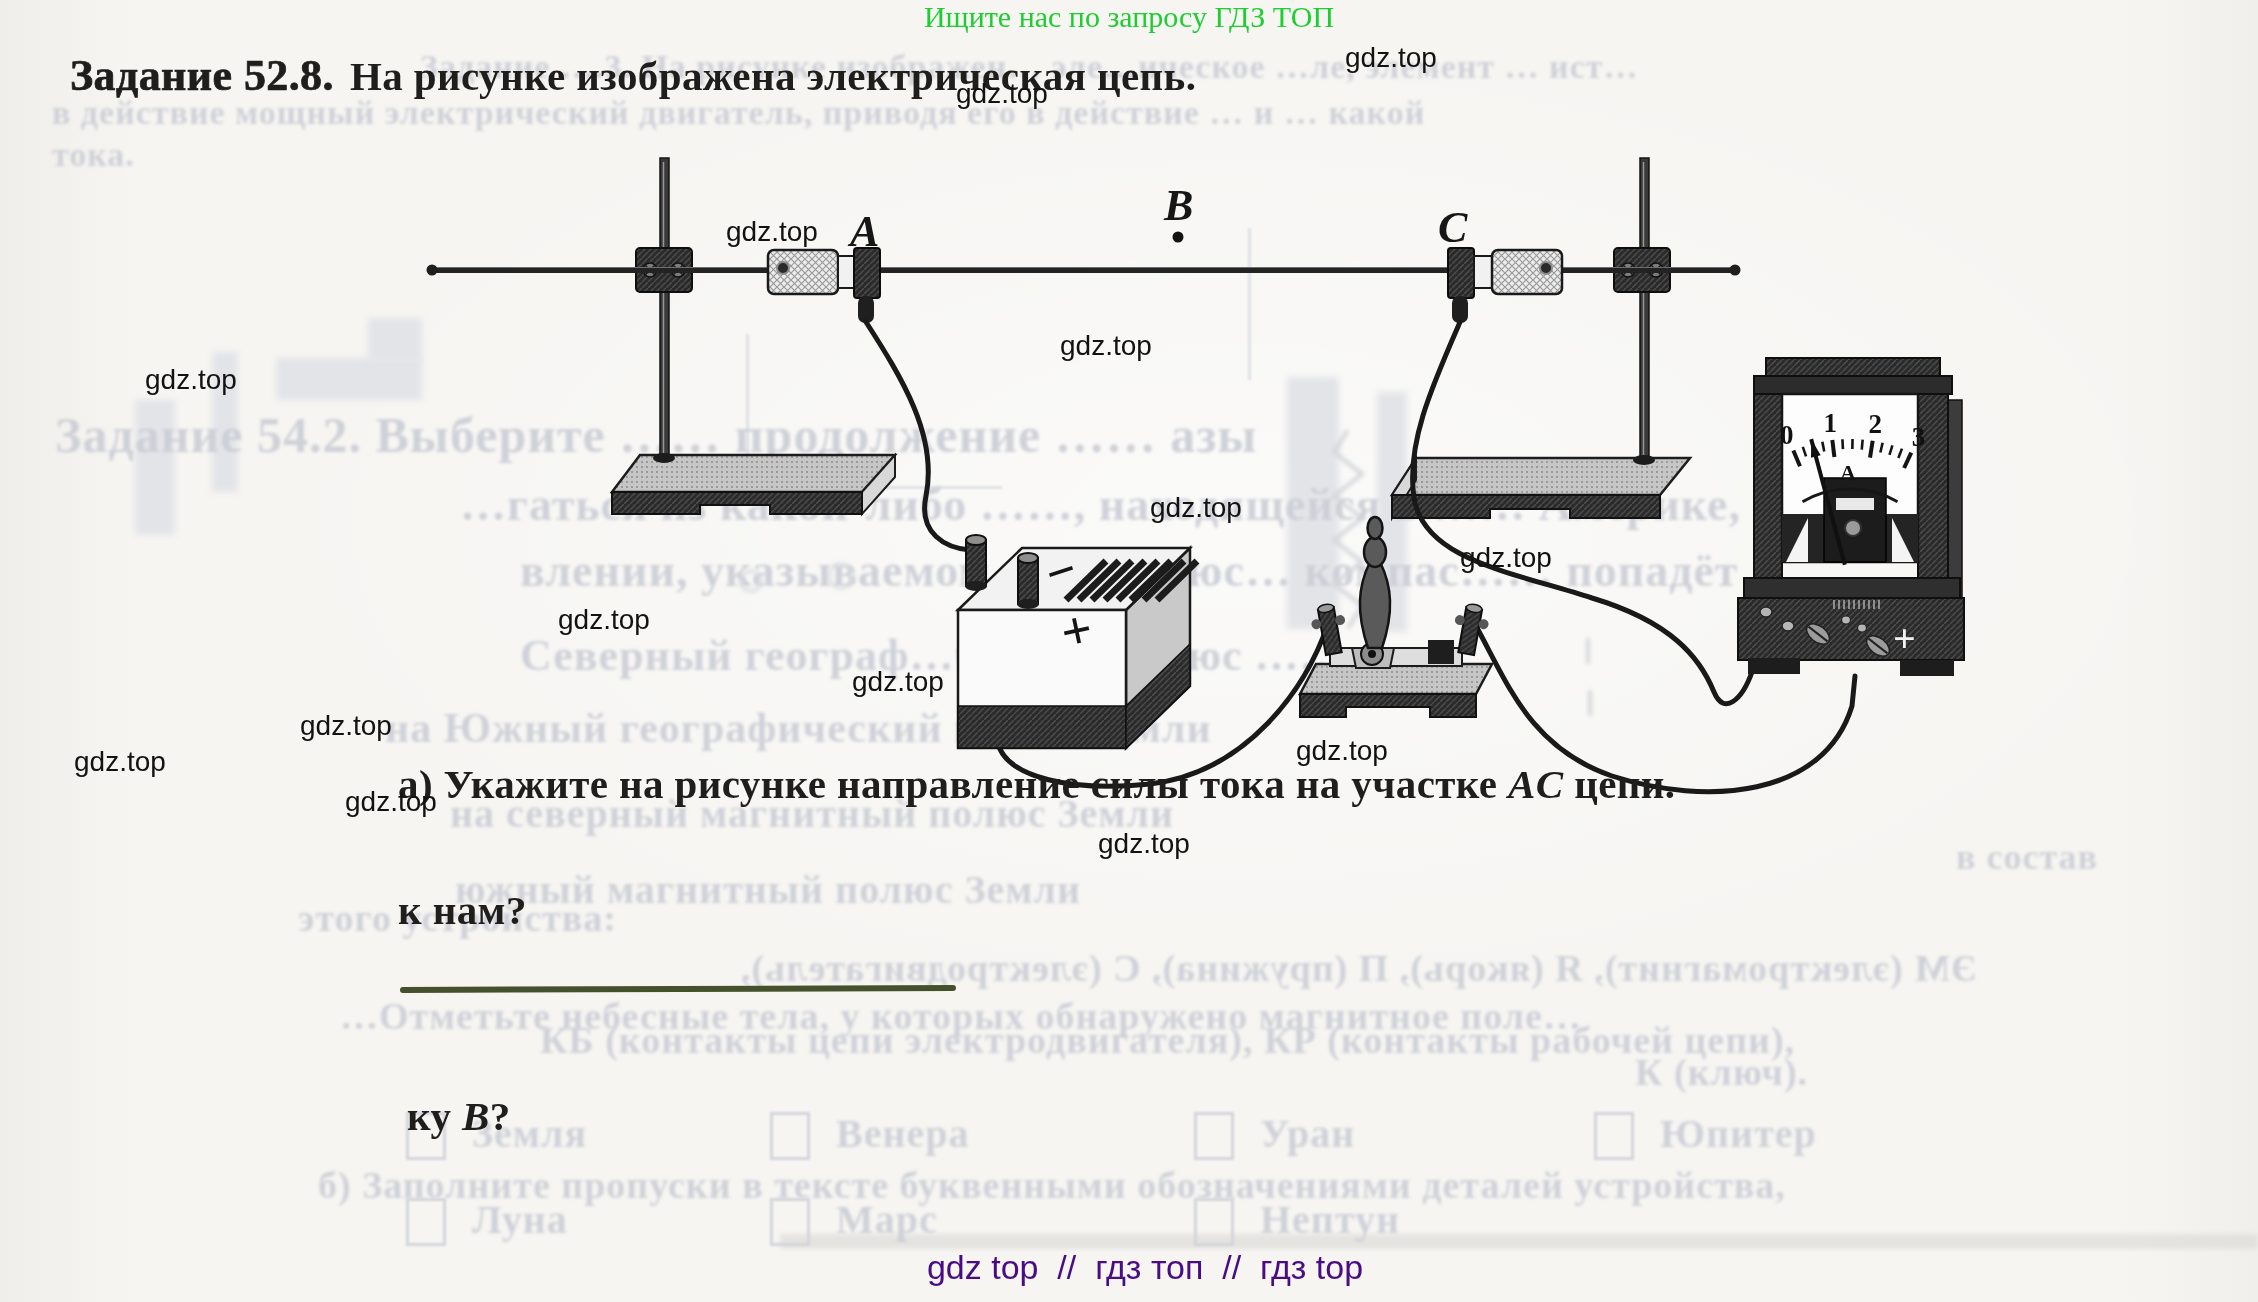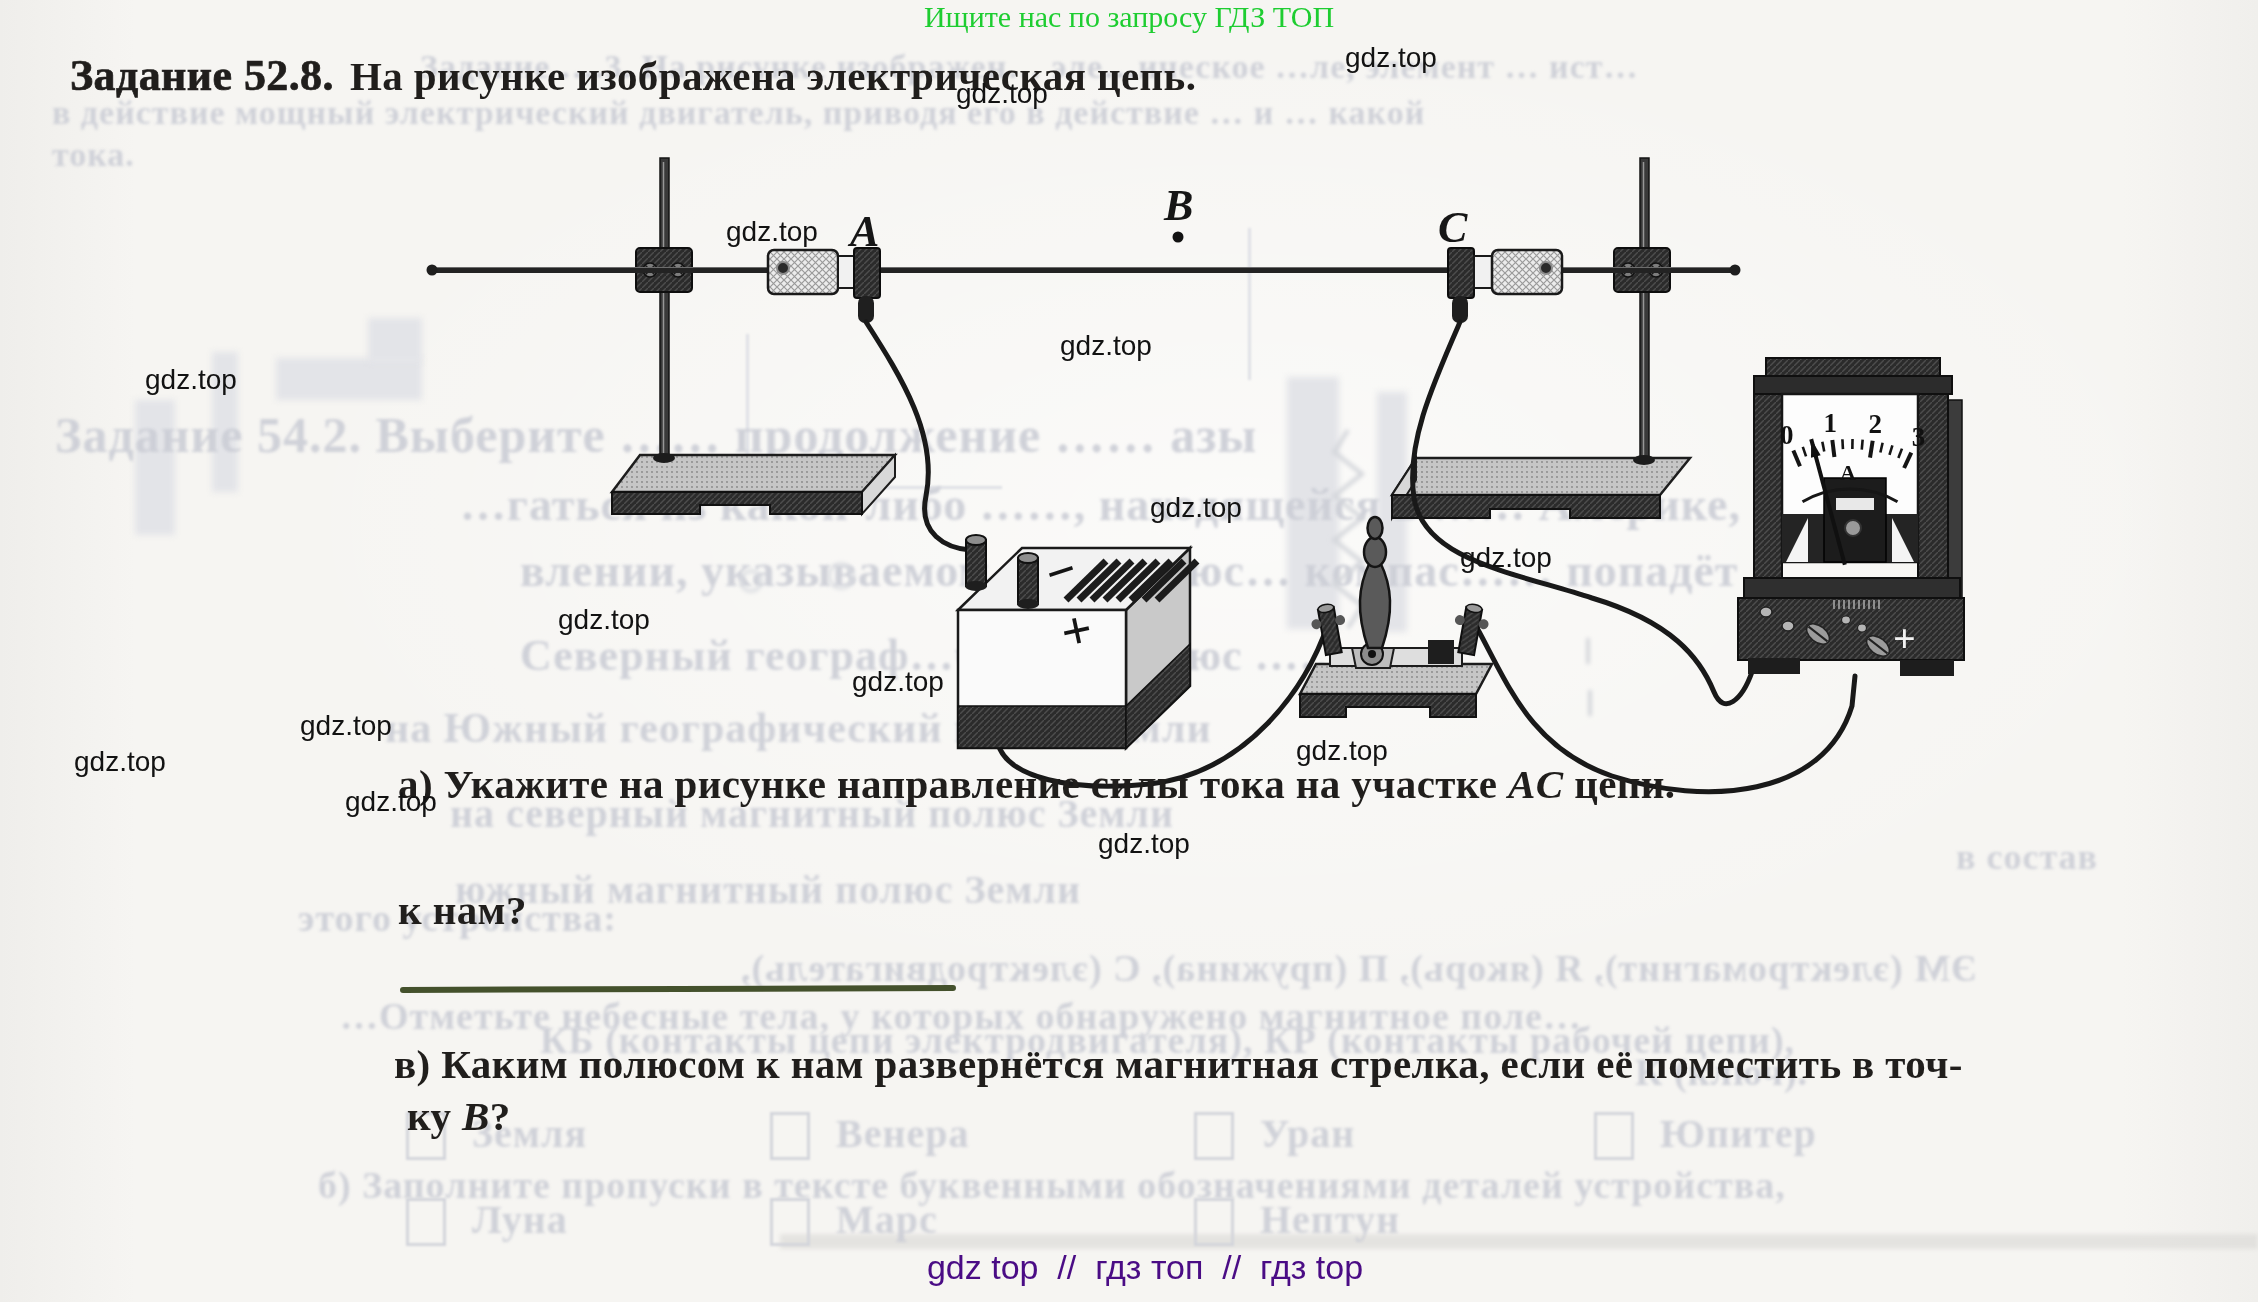--- a/index.html
+++ b/index.html
@@ -301,21 +301,20 @@
     <div class="abs ptext" id="task-title">
       <span class="tlabel">Задание 52.8.</span><span>На рисунке изображена электрическая цепь.</span>
     </div>
 
     <div class="abs ptext" style="left:366px;top:760px;">
       <span>а) Укажите на рисунке направление силы тока на участке </span><em>AC</em><span> цепи.</span>
     </div>
 
     <div class="abs ptext" style="left:366px;top:886px;">к нам?</div>
 
-    <div class="abs ptext" style="left:362px;top:1040px;">в) Каким полюсом к нам развернётся магнитная стрелка, если её поместить в точ-</div>
     <div class="abs ptext" style="left:375px;top:1092px;">
       <span>ку </span><em>B</em><span>?</span>
     </div>
 
     <div class="abs" id="answer-line"></div>
     <div class="abs" id="pen-mark"></div>
   </div>
 
   <div id="wm-layer">
       <div class="wm" style="left: 1345px; top: 42px;">gdz.top</div>

